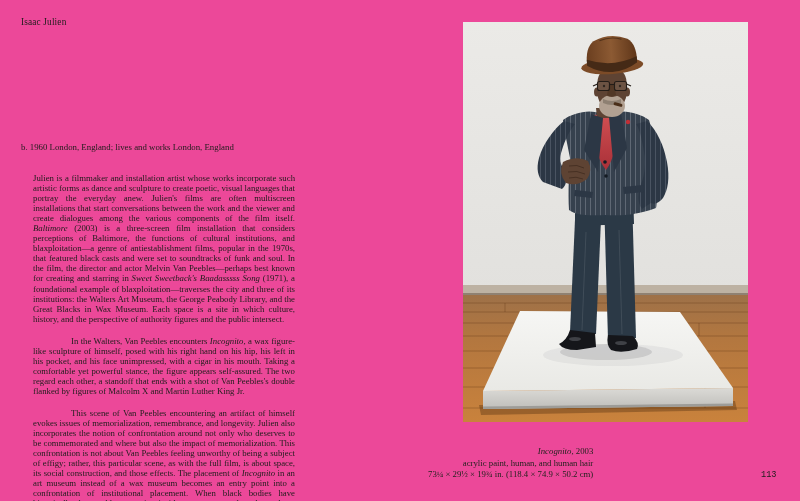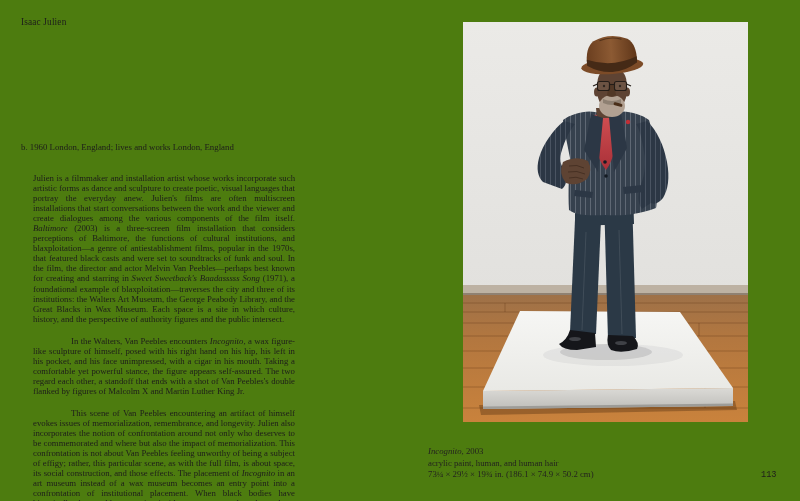--- a/index.html
+++ b/index.html
@@ -1,31 +1,31 @@
 <!DOCTYPE html>
 <html><head>
 <meta charset="utf-8">
 <style>
   html,body{margin:0;padding:0;background:#ffffff;}
   .page{
-    position:relative;width:800px;height:501px;background:#4d7c0f;overflow:hidden;
+    position:relative;width:800px;height:501px;background:#ec4899;overflow:hidden;
     font-family:"Liberation Serif", serif;color:#1e1d1b;
     -webkit-font-smoothing:antialiased;
   }
   .artist-name{position:absolute;left:21px;top:17px;font-size:9.3px;letter-spacing:.15px;}
   .bio-line{position:absolute;left:21px;top:142px;font-size:8.8px;font-family:Liberation Serif, serif;}
   .essay{
     position:absolute;left:21px;top:161px;width:286px;
     font-size:8.75px;line-height:10.05px;text-align:justify;
   }
   .essay p{margin:12px;}
   .essay p + p{text-indent:38px;}
   .essay i, .caption i, .bio-line i{font-style:italic;}
   .caption{position:absolute;left:428px;top:446px;font-size:8.75px;line-height:11.6px;color:#24231f;}
-  .caption div{white-space:nowrap;}
+  .caption div{white-space:nowrap;text-align:right;}
   .page-number{position:absolute;left:761px;top:470px;font-size:8.6px;font-family:Liberation Mono, monospace;}
   .photo{position:absolute;left:463px;top:22px;width:285px;height:400px;}
   .photo svg{display:block;width:285px;height:400px;}
 </style>
 </head>
 <body>
 
 <div class="page">
 
   <div class="artist-name">Isaac Julien</div>
@@ -188,18 +188,18 @@
           <path d="M124,36 Q149,46 174,36 L174,42 Q162,50 149,50 Q136,50 124,42 Z" fill="#452a16"></path>
           <path d="M138,18 Q149,14 160,18" stroke="rgba(40,22,8,0.5)" stroke-width="1" fill="none"></path>
         </g>
       </g>
     </svg>
   </div>
 
   <div class="caption">
     <div><i>Incognito</i>, 2003</div>
     <div>acrylic paint, human, and human hair</div>
-    <div>73¼ × 29½ × 19¾ in. (186.1 × 74.9 × 50.2 cm)</div>
+    <div>73¼ × 29½ × 19¾ in. (118.4 × 74.9 × 50.2 cm)</div>
   </div>
 
   <div class="page-number">113</div>
 
 </div>
 
 </body></html>

